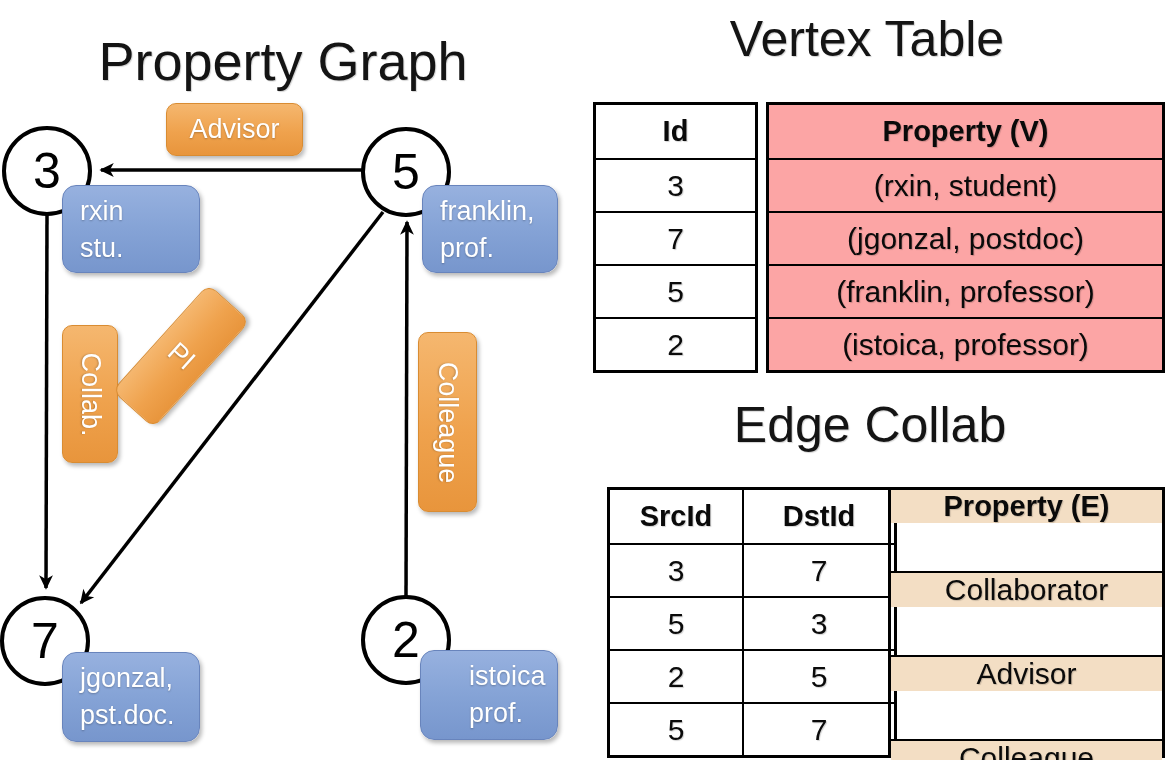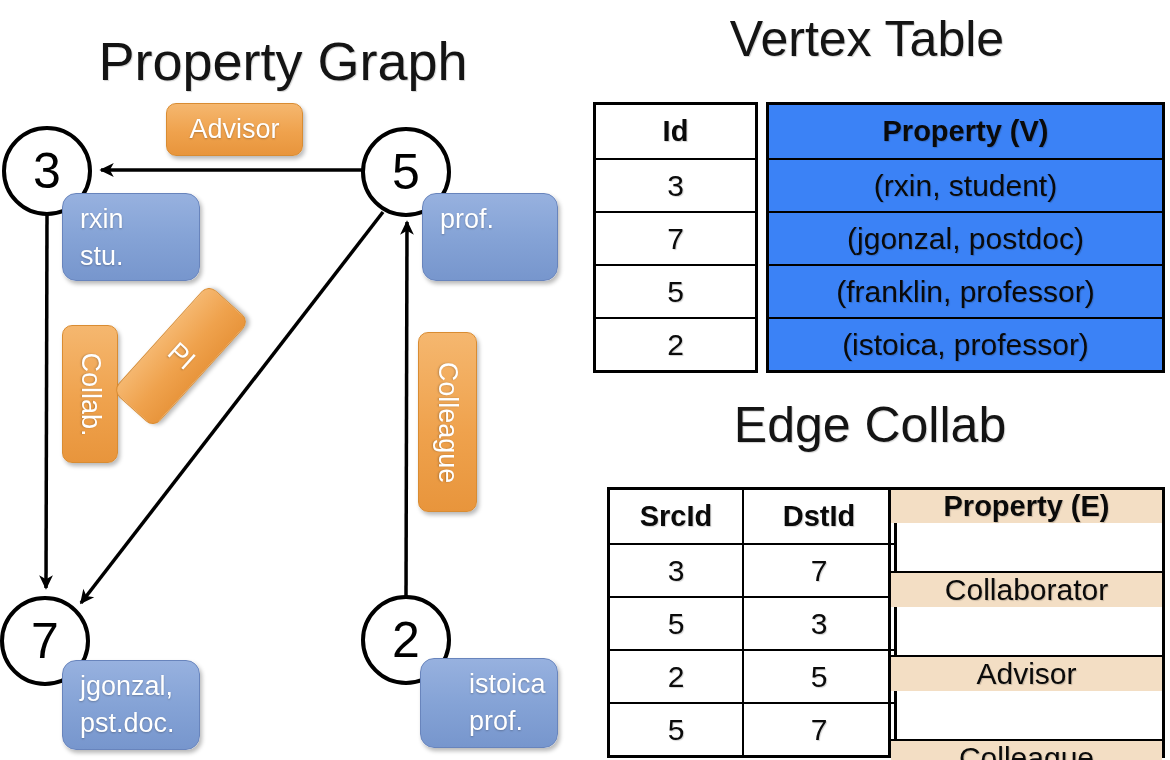--- a/index.html
+++ b/index.html
@@ -33,37 +33,36 @@
   }
   .vtext { transform:rotate(90deg); }
   
   .vbox {
     position:absolute; box-sizing:border-box; border-radius:14px;
     background:linear-gradient(180deg,#97B1DF 0%,#85A3D6 50%,#7796CD 100%);
     border:1px solid #6884BC; box-shadow:2px 3px 4px rgba(0,0,0,0.28);
     color:#fff; font-size:27px; font-weight:400; line-height:37px;
     padding:7px 0 0 17px; z-index:5;
     text-shadow:0 1px 2px rgba(0,0,0,0.25);
-    margin-top:8px;
   }
   #edges { position:absolute; left:0; top:0; z-index:2; }
 
   
   .tblbox {
     position:absolute; box-sizing:border-box; border:3px solid #000;
     display:grid; grid-template-rows:repeat(5,1fr); z-index:2;
   }
   .cell {
     display:flex; align-items:center; justify-content:center;
     font-size:30px; font-weight:300; color:#0a0a0a; border-top:2px solid #000;
     text-shadow:1px 1px 1px rgba(0,0,0,0.18); white-space:nowrap;
   }
   .cell.first { border-top:none; }
   .cell.hdr { font-weight:700; font-size:29px; }
-  .bgblue { background:#3b82f6; }
+  .bgblue { background:#fca5a5; }
   .bgtan  { background:#F3DEC4; }
   #vt-id   { left:593px; top:102px; width:165px; height:271px; background:#fff; }
   #vt-prop { left:766px; top:102px; width:399px; height:271px; }
   #et-ids  { left:591px; top:487px; width:290px; height:271px; background:#fff;
              grid-template-columns:134px 1fr;margin-left:16px; }
   #et-ids .lc { border-right:2px solid #000; }
   #et-prop { left:888px; top:487px; width:277px; height:271px;gap:48px; }
 </style>
 </head>
 <body>
@@ -102,20 +101,21 @@
   </div>
   <div class="elabel" style="left:418px; top:332px; width:59px; height:180px;">
     <span class="vtext">Colleague</span>
   </div>
 
   <div class="vbox" style="left:62px; top:185px; width:138px; height:88px;">
     <div>rxin</div>
     <div>stu.</div>
   </div>
   <div class="vbox" style="left:422px; top:185px; width:136px; height:88px;">
+    <div>franklin,</div>
     <div>prof.</div>
   </div>
   <div class="vbox" style="left:62px; top:652px; width:138px; height:90px;">
     <div>jgonzal,</div>
     <div>pst.doc.</div>
   </div>
   <div class="vbox" style="left:420px; top:650px; width:138px; height:90px;padding-left:48px;">
     <div>istoica</div>
     <div>prof.</div>
   </div>

